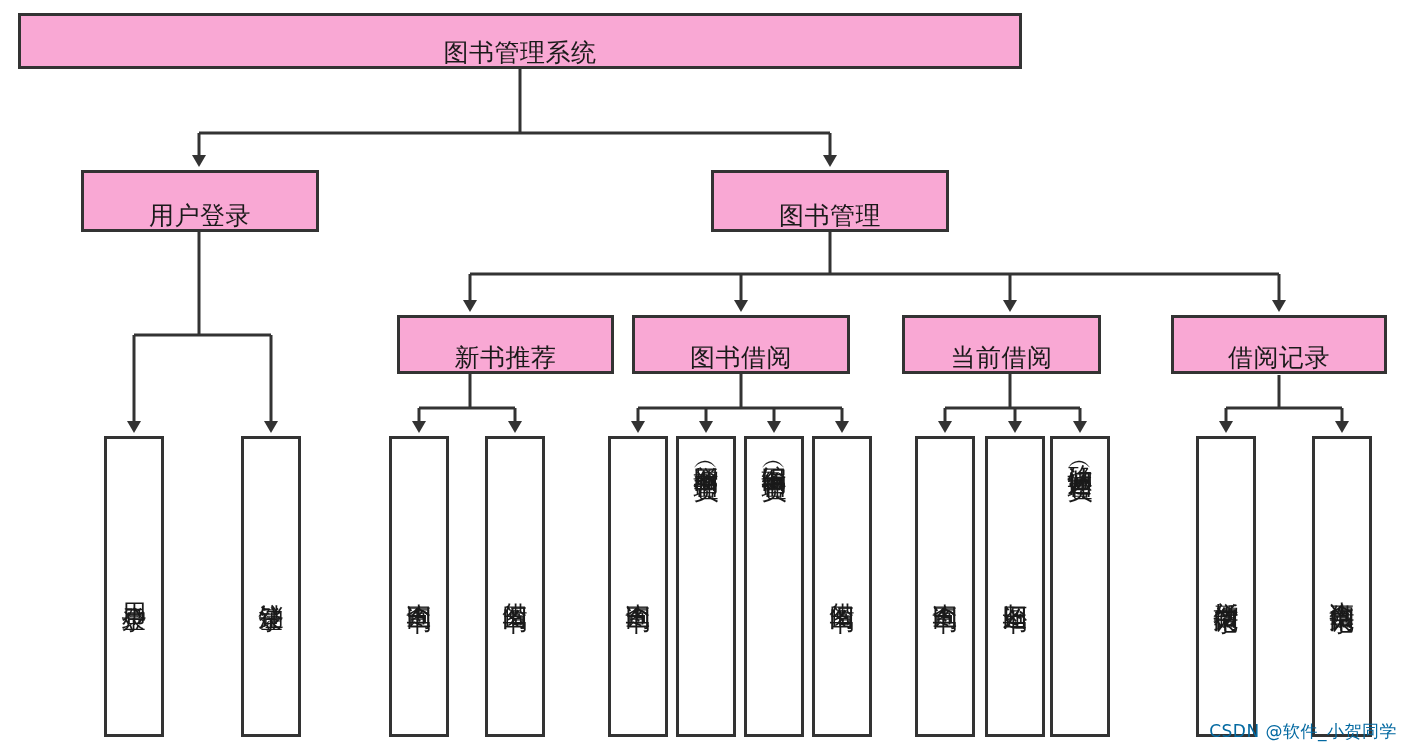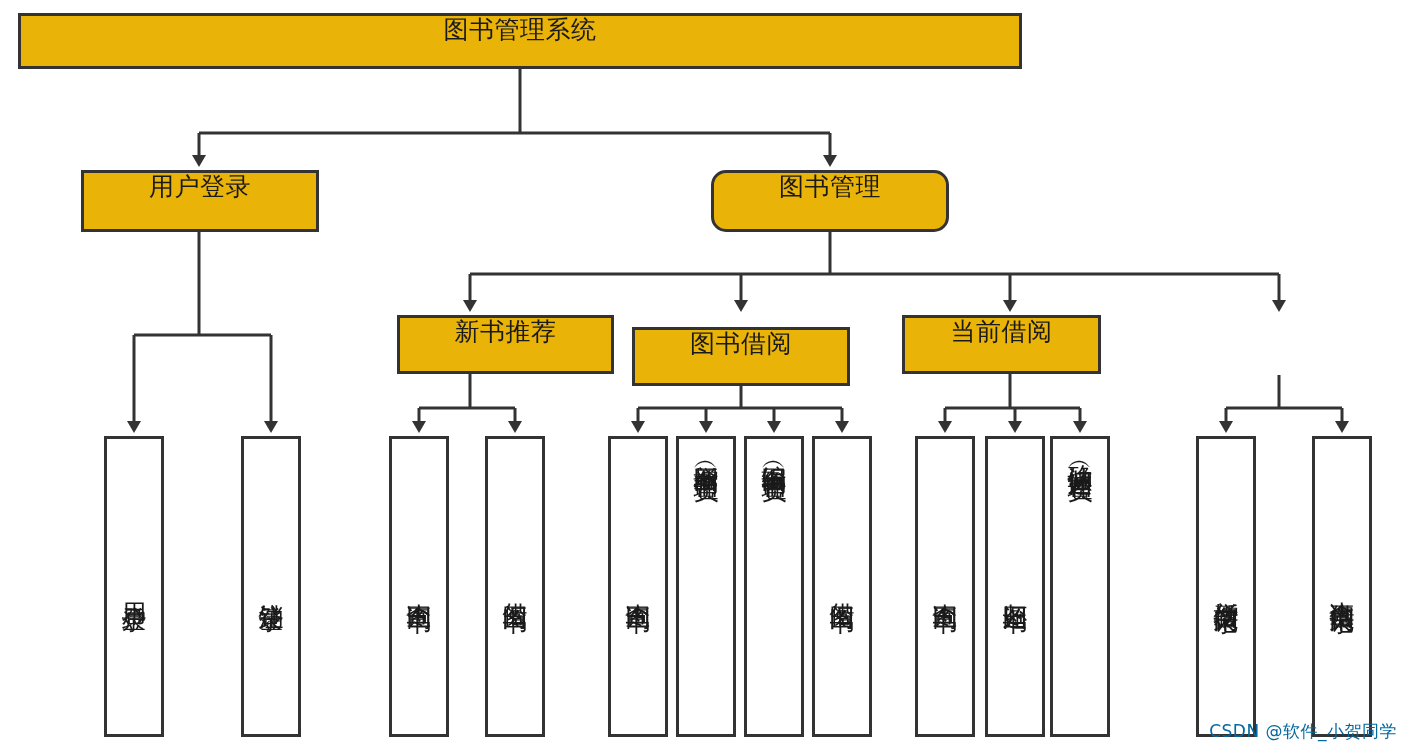--- a/index.html
+++ b/index.html
@@ -21,23 +21,23 @@
     position: absolute;
     left: 0;
     top: 0;
     width: 1405px;
     height: 747px;
   }
   .node-box {
     position: absolute;
     box-sizing: border-box;
     border: 3px solid #333333;
-    background: #eab308;
+    background: #f9a8d4;
     display: flex;
-    align-items: flex-start;
+    align-items: flex-end;
     justify-content: center;
   }
   .node-label-h {
     font-size: 25px;
     color: #1a1a1a;
     line-height: 1.1;
     letter-spacing: 0.5px;
     white-space: nowrap;
   }
   .node-vert {
@@ -124,32 +124,35 @@
     </g>
   </svg>
 
   <div class="node-box" id="node-root" style="left: 18px; top: 13px; width: 1004px; height: 56px;">
     <span class="node-label-h">图书管理系统</span>
   </div>
 
   <div class="node-box" id="node-l2-0" style="left: 81px; top: 170px; width: 238px; height: 62px;">
     <span class="node-label-h">用户登录</span>
   </div>
-  <div class="node-box" id="node-l2-1" style="left: 711px; top: 170px; width: 238px; height: 62px; border-radius: 15px;">
+  <div class="node-box" id="node-l2-1" style="left: 711px; top: 170px; width: 238px; height: 62px;">
     <span class="node-label-h">图书管理</span>
   </div>
 
   <div class="node-box" id="node-l3-0" style="left: 362px; top: 315px; width: 217px; height: 59px; margin-left: 35px;">
     <span class="node-label-h">新书推荐</span>
   </div>
-  <div class="node-box" id="node-l3-1" style="left: 632px; top: 315px; width: 218px; height: 59px; margin-top: 12px;">
+  <div class="node-box" id="node-l3-1" style="left: 632px; top: 315px; width: 218px; height: 59px;">
     <span class="node-label-h">图书借阅</span>
   </div>
   <div class="node-box" id="node-l3-2" style="left: 902px; top: 315px; width: 199px; height: 59px;">
     <span class="node-label-h">当前借阅</span>
+  </div>
+  <div class="node-box" id="node-l3-3" style="left: 1171px; top: 315px; width: 216px; height: 59px;">
+    <span class="node-label-h">借阅记录</span>
   </div>
 
   <div class="node-vert center" id="leaf-0" style="left: 104px; top: 436px; width: 60px; height: 301px;">
     <span class="node-label-v">用户登录</span>
   </div>
   <div class="node-vert center" id="leaf-1" style="left: 241px; top: 436px; width: 60px; height: 301px;">
     <span class="node-label-v">注销登录</span>
   </div>
   <div class="node-vert center" id="leaf-2" style="left: 389px; top: 436px; width: 60px; height: 301px;">
     <span class="node-label-v">查询图书</span>

